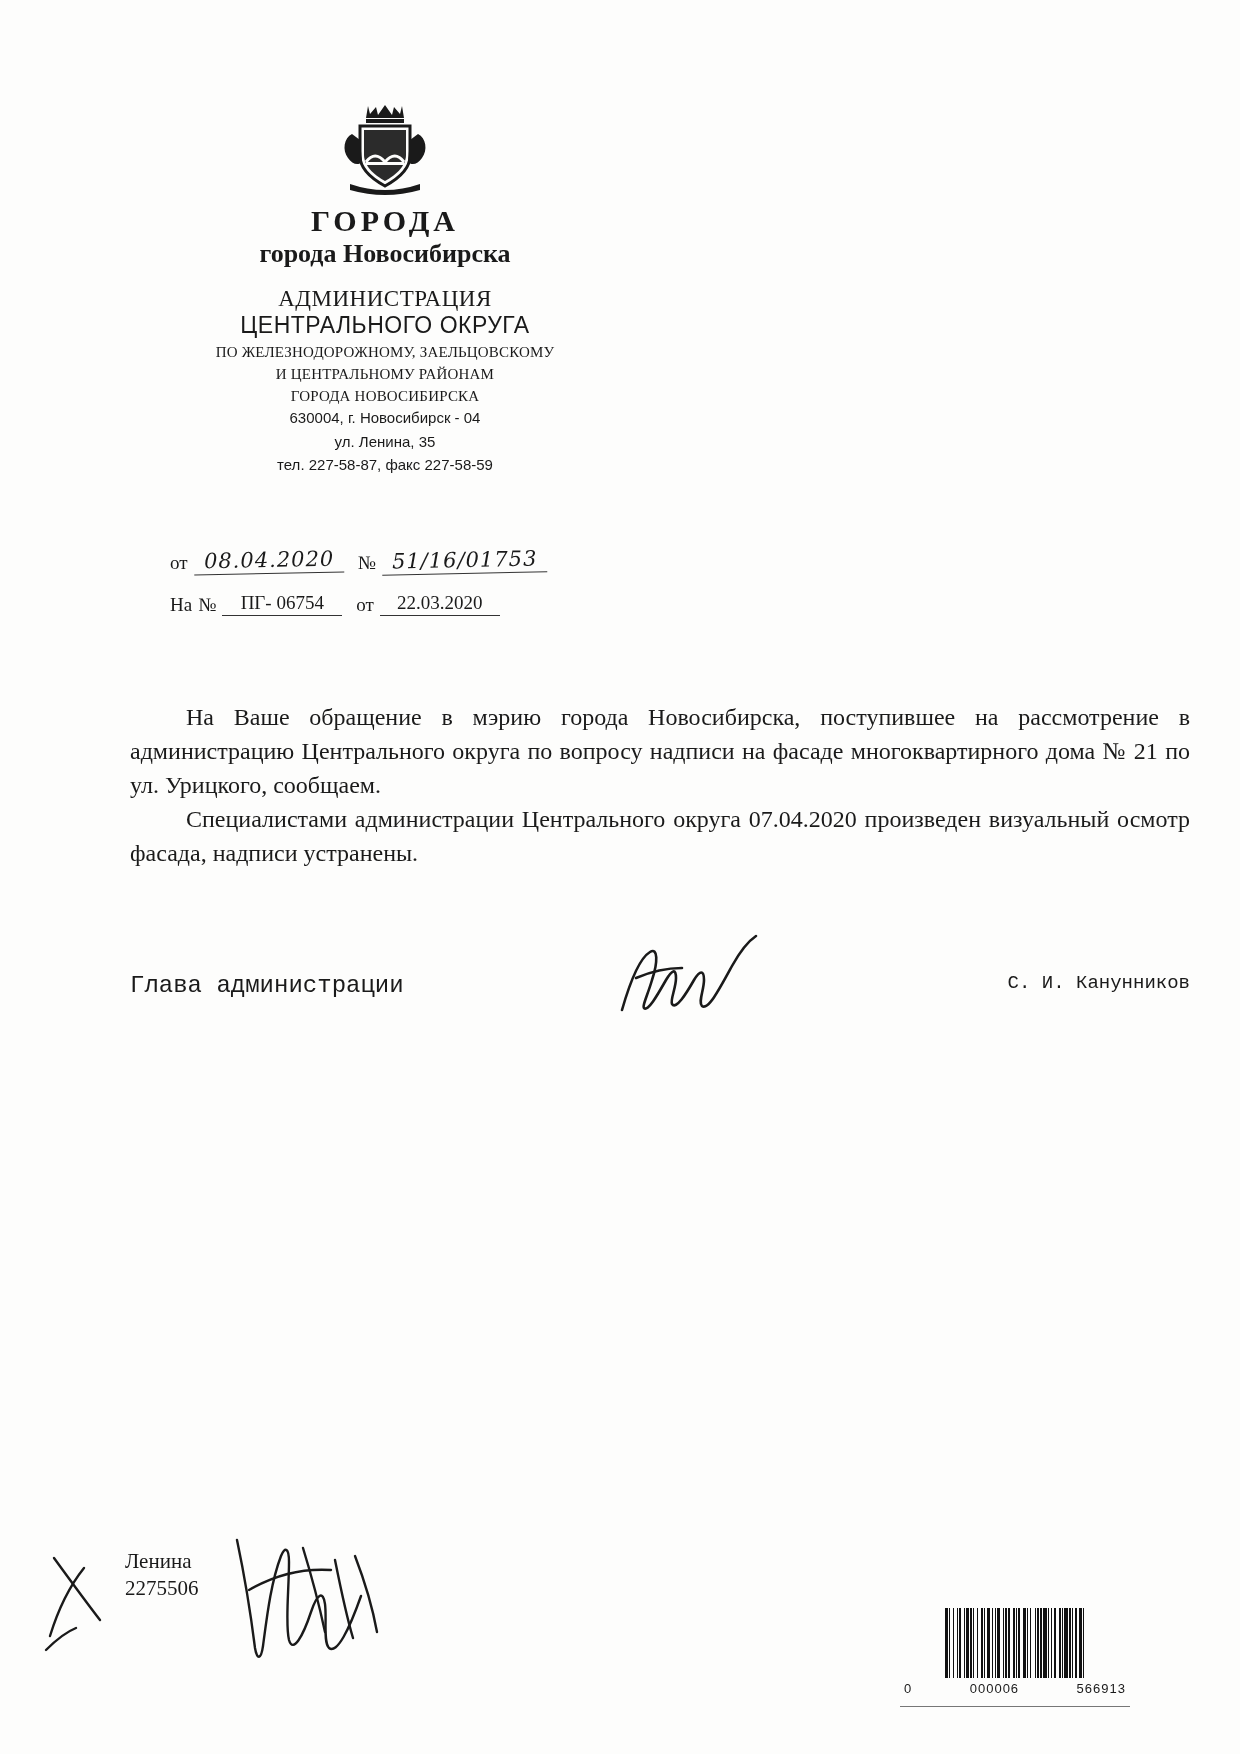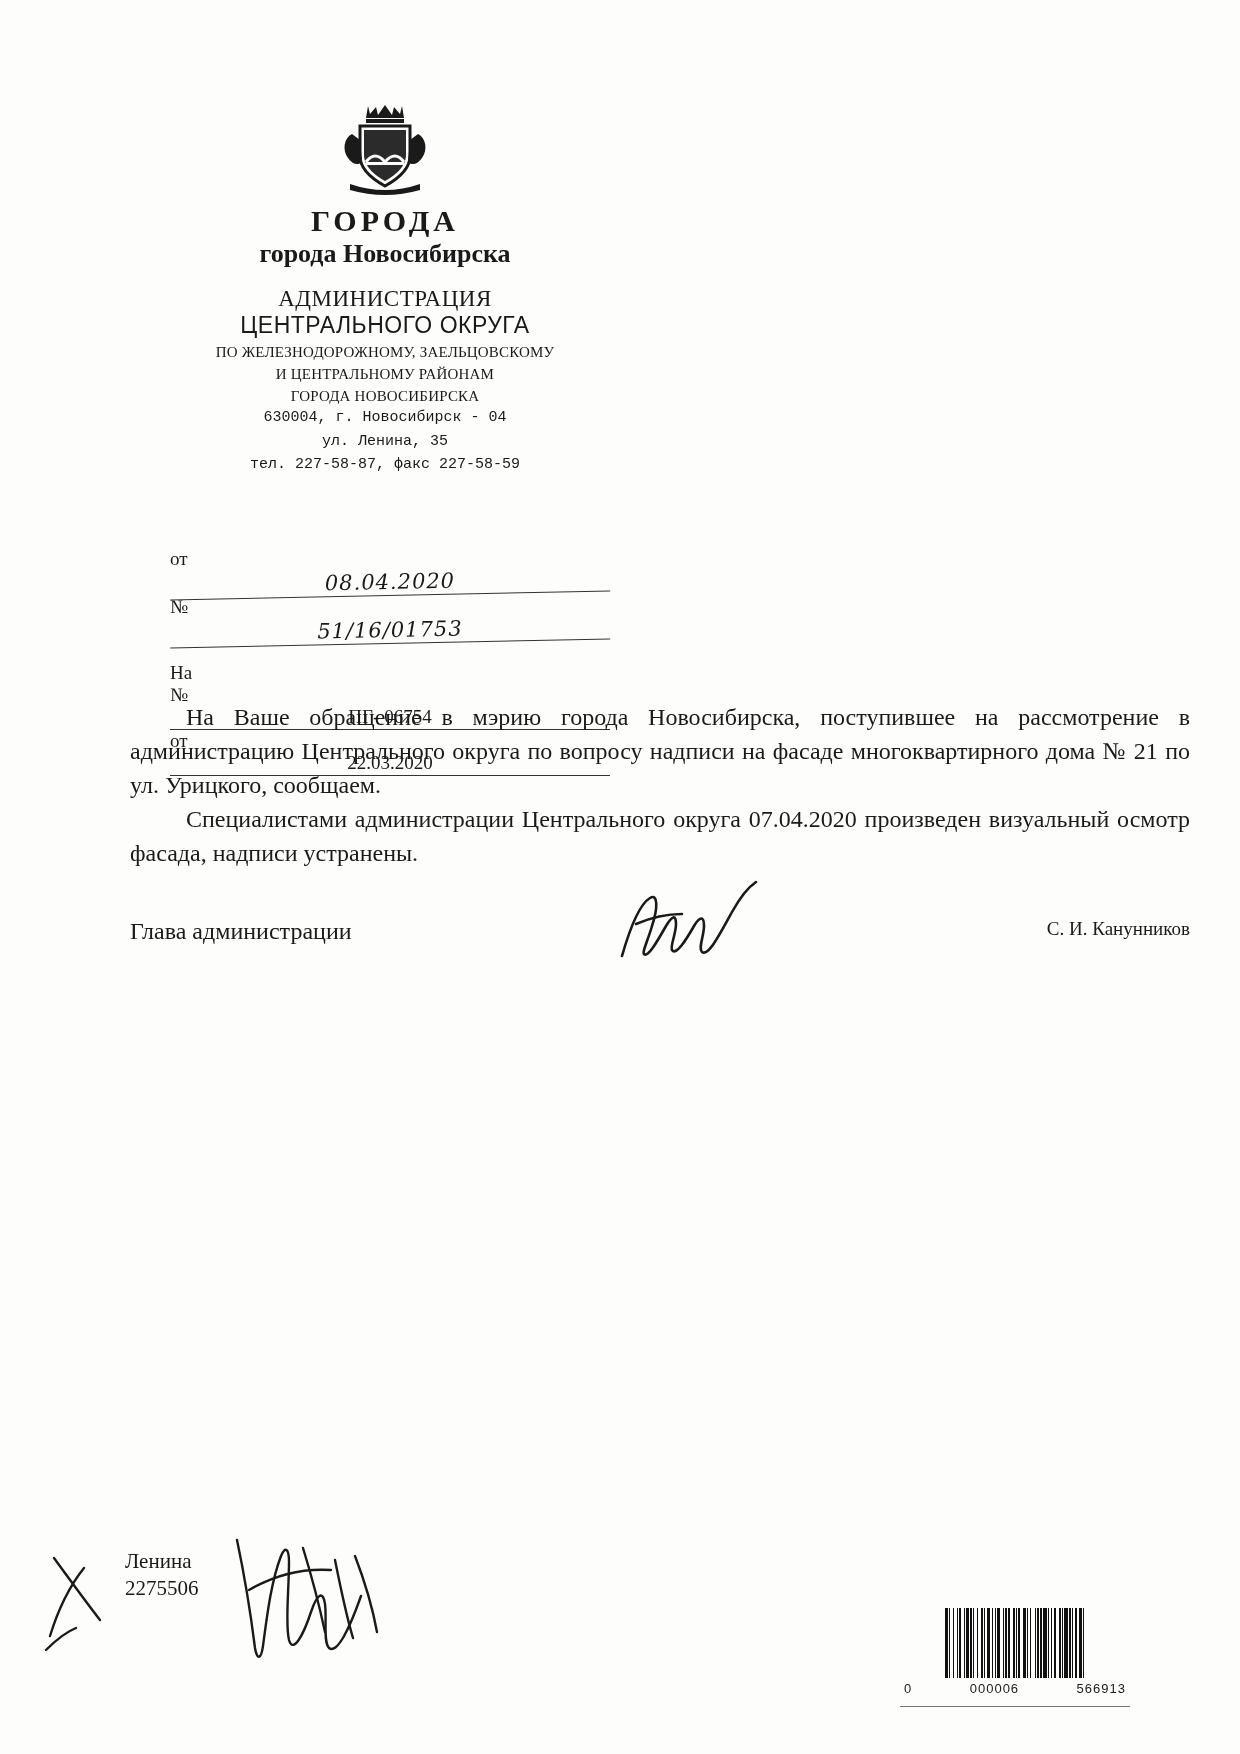--- a/index.html
+++ b/index.html
@@ -64,39 +64,39 @@
     letter-spacing: 0.5px;
   }
   .org-sub {
     font-family: "Liberation Serif", serif;
     font-size: 15px;
     line-height: 1.25;
     margin-top: 3px;
     letter-spacing: 0.2px;
   }
   .org-addr {
-    font-family: Liberation Mono, monospace;
+    font-family: Liberation Sans, sans-serif;
     font-size: 15px;
     line-height: 1.35;
     margin-top: 3px;
   }
 
   
   .ref-block {
     position: absolute;
     left: 170px;
     top: 548px;
     width: 440px;
     font-size: 19px;
   }
   .ref-line {
     display: flex;
+    align-items: flex-end;
     margin-bottom: 18px;
     white-space: nowrap;
-    flex-direction: column;
   }
   .ref-label { margin-right: 6px; }
   .ref-value-hand {
     font-family: "DejaVu Serif", serif;
     font-style: italic;
     font-size: 21px;
     letter-spacing: 1px;
     border-bottom: 1.5px solid #333;
     padding: 0 10px 1px 10px;
     min-width: 120px;
@@ -132,23 +132,24 @@
     font-size: 24px;
     line-height: 1.42;
     text-align: justify;
   }
   .body-text p { margin: 0; text-indent: 56px; }
 
   
   .sign-row {
     position: absolute;
     left: 130px;
-    top: 906px;
+    top: 960px;
     width: 1060px;
     height: 70px;
+    font-family: Liberation Mono, monospace;
   }
   .sign-title {
     position: absolute;
     left: 0;
     top: 12px;
     font-size: 24px;
   }
   .sign-name {
     position: absolute;
     right: 0;

